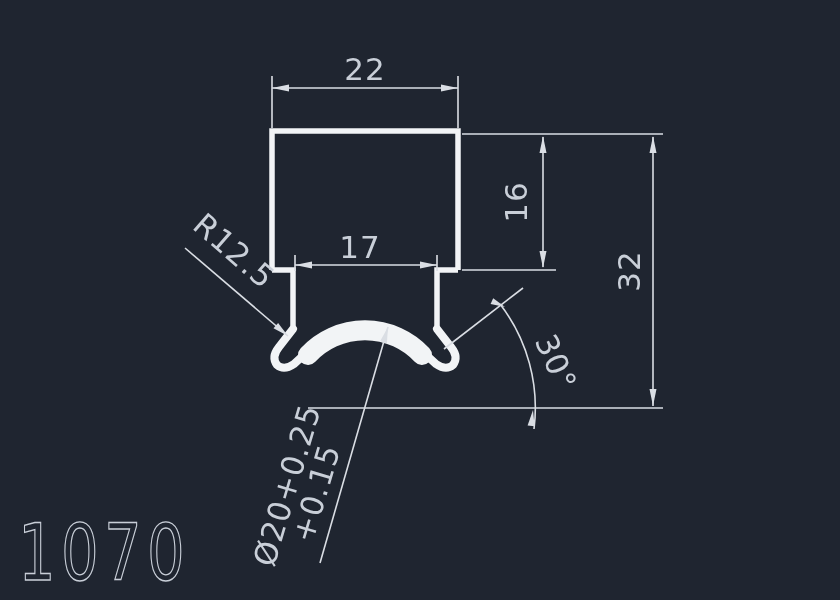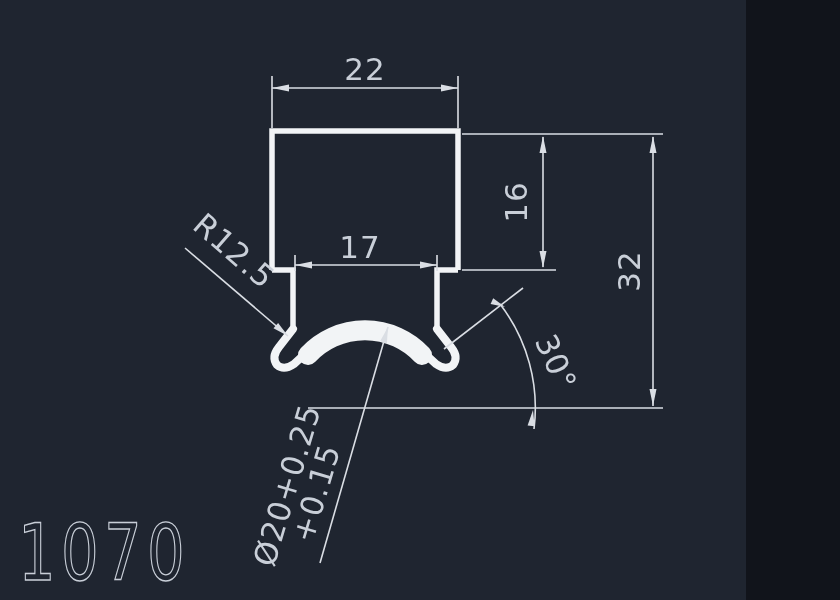--- a/index.html
+++ b/index.html
@@ -3,21 +3,21 @@
 <meta charset="utf-8">
 <style>
   :root{
     --background:#1f2530;
     --profile:#f2f4f6;
     --dimension:#dadee4;
     --text:#c9cfd8;
   }
   html,body{margin:0;padding:0;background:#11141b;}
   .stage{
-    width:746px;height:600px;
+    width:840px;height:600px;
     background:var(--background);
     position:relative;overflow:hidden;
   }
   svg{display:block;}
   .dim{stroke:var(--dimension);stroke-width:1.6;fill:none;}
   .dim-arrow{fill:var(--dimension);stroke:none;}
   .profile{stroke:var(--profile);fill:none;stroke-width:5.5;stroke-linejoin:miter;}
   .band{stroke:var(--profile);fill:none;stroke-width:20;stroke-linecap:round;}
   .foot{stroke:var(--profile);fill:none;stroke-width:8;stroke-linecap:round;stroke-linejoin:round;}
   .dimtext{

